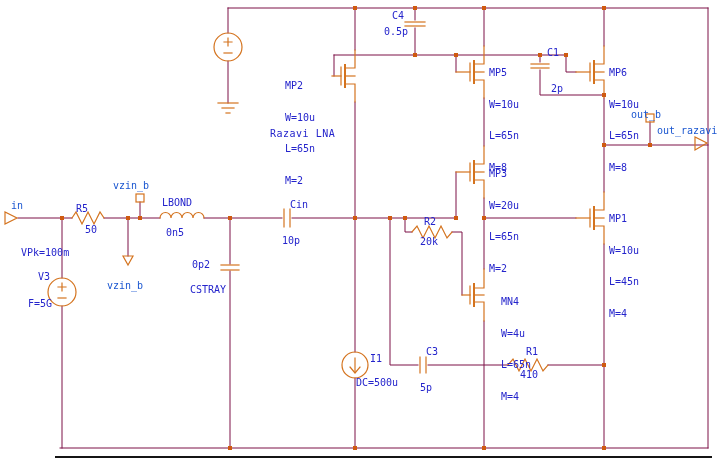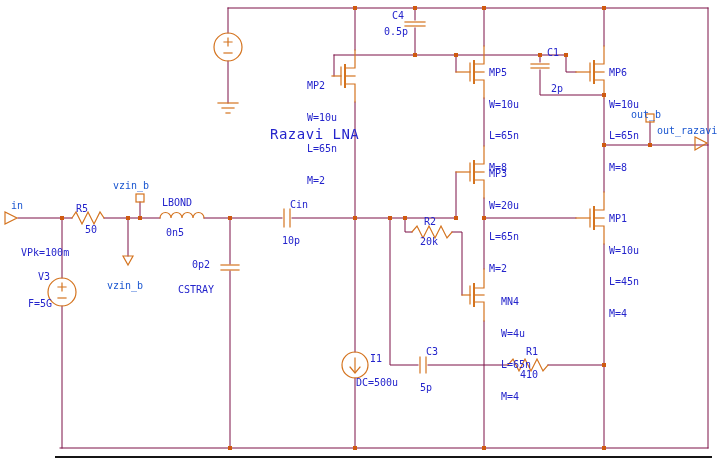--- a/index.html
+++ b/index.html
@@ -1,21 +1,21 @@
 <!DOCTYPE html>
 <html style="--wire: #7d1146; --device: #d4731e; --dot: #cf5a10; --label: #2424cc; --net-label: #1a56d0; --background: #ffffff;"><head>
 <meta charset="utf-8">
 <style>
   html,body{margin:0;padding:0;background:#fff}
   .canvas{position:relative;width:718px;height:461px;background:#fff;overflow:hidden;
           font-family:"DejaVu Sans Mono",monospace}
   .canvas svg{position:absolute;left:0;top:0}
   .lbl{position:absolute;font-size:10px;line-height:10.5px;color:var(--label,#2424cc);white-space:pre}
   .net{color:var(--net-label,#1a56d0)}
-  .title{font-size:14px;letter-spacing:.5px}
+  .title{font-size:10px;letter-spacing:.5px}
   .w{stroke:var(--wire,#7d1146);stroke-width:1;fill:none;stroke-linecap:square}
   .dev{stroke:var(--device,#d4731e);stroke-width:1.2;fill:none;stroke-linecap:square}
   .thick{stroke-width:2}
   .dots rect{fill:var(--dot,#cf5a10)}
   .window-edge{position:absolute;left:55px;top:456px;width:657px;height:2px;background:#151515}
 </style>
 </head>
 <body>
 
 <div class="canvas">
@@ -216,21 +216,21 @@
         <rect x="648" y="143" width="4" height="4"></rect>
       <rect x="602" y="363" width="4" height="4"></rect>
       <rect x="228" y="446" width="4" height="4"></rect>
         <rect x="353" y="446" width="4" height="4"></rect>
       <rect x="482" y="446" width="4" height="4"></rect>
         <rect x="602" y="446" width="4" height="4"></rect>
     </g>
   </svg>
 
 
-  <div class="lbl" style="left:307px;top:60px">
+  <div class="lbl" style="left:285px;top:60px">
     <div>MP2</div>
     <div>W=10u</div>
     <div>L=65n</div>
     <div>M=2</div>
   </div>
 
   <div class="lbl" style="left:392px;top:11px">C4</div>
   <div class="lbl" style="left:384px;top:27px">0.5p</div>
 
   <div class="lbl" style="left:489px;top:47px">
@@ -296,20 +296,20 @@
   <div class="lbl net" style="left:113px;top:181px">vzin_b</div>
   <div class="lbl net" style="left:107px;top:281px">vzin_b</div>
 
   <div class="lbl" style="left:162px;top:198px">LBOND</div>
   <div class="lbl" style="left:166px;top:228px">0n5</div>
 
   <div class="lbl" style="left:290px;top:200px">Cin</div>
   <div class="lbl" style="left:282px;top:236px">10p</div>
 
   <div class="lbl" style="left:192px;top:260px">0p2</div>
-  <div class="lbl" style="left:178px;top:285px">CSTRAY</div>
+  <div class="lbl" style="left:190px;top:285px">CSTRAY</div>
 
   <div class="lbl" style="left:21px;top:248px">VPk=100m</div>
   <div class="lbl" style="left:38px;top:272px">V3</div>
   <div class="lbl" style="left:28px;top:299px">F=5G</div>
 
   <div class="window-edge"></div>
 </div>
 
 </body></html>

